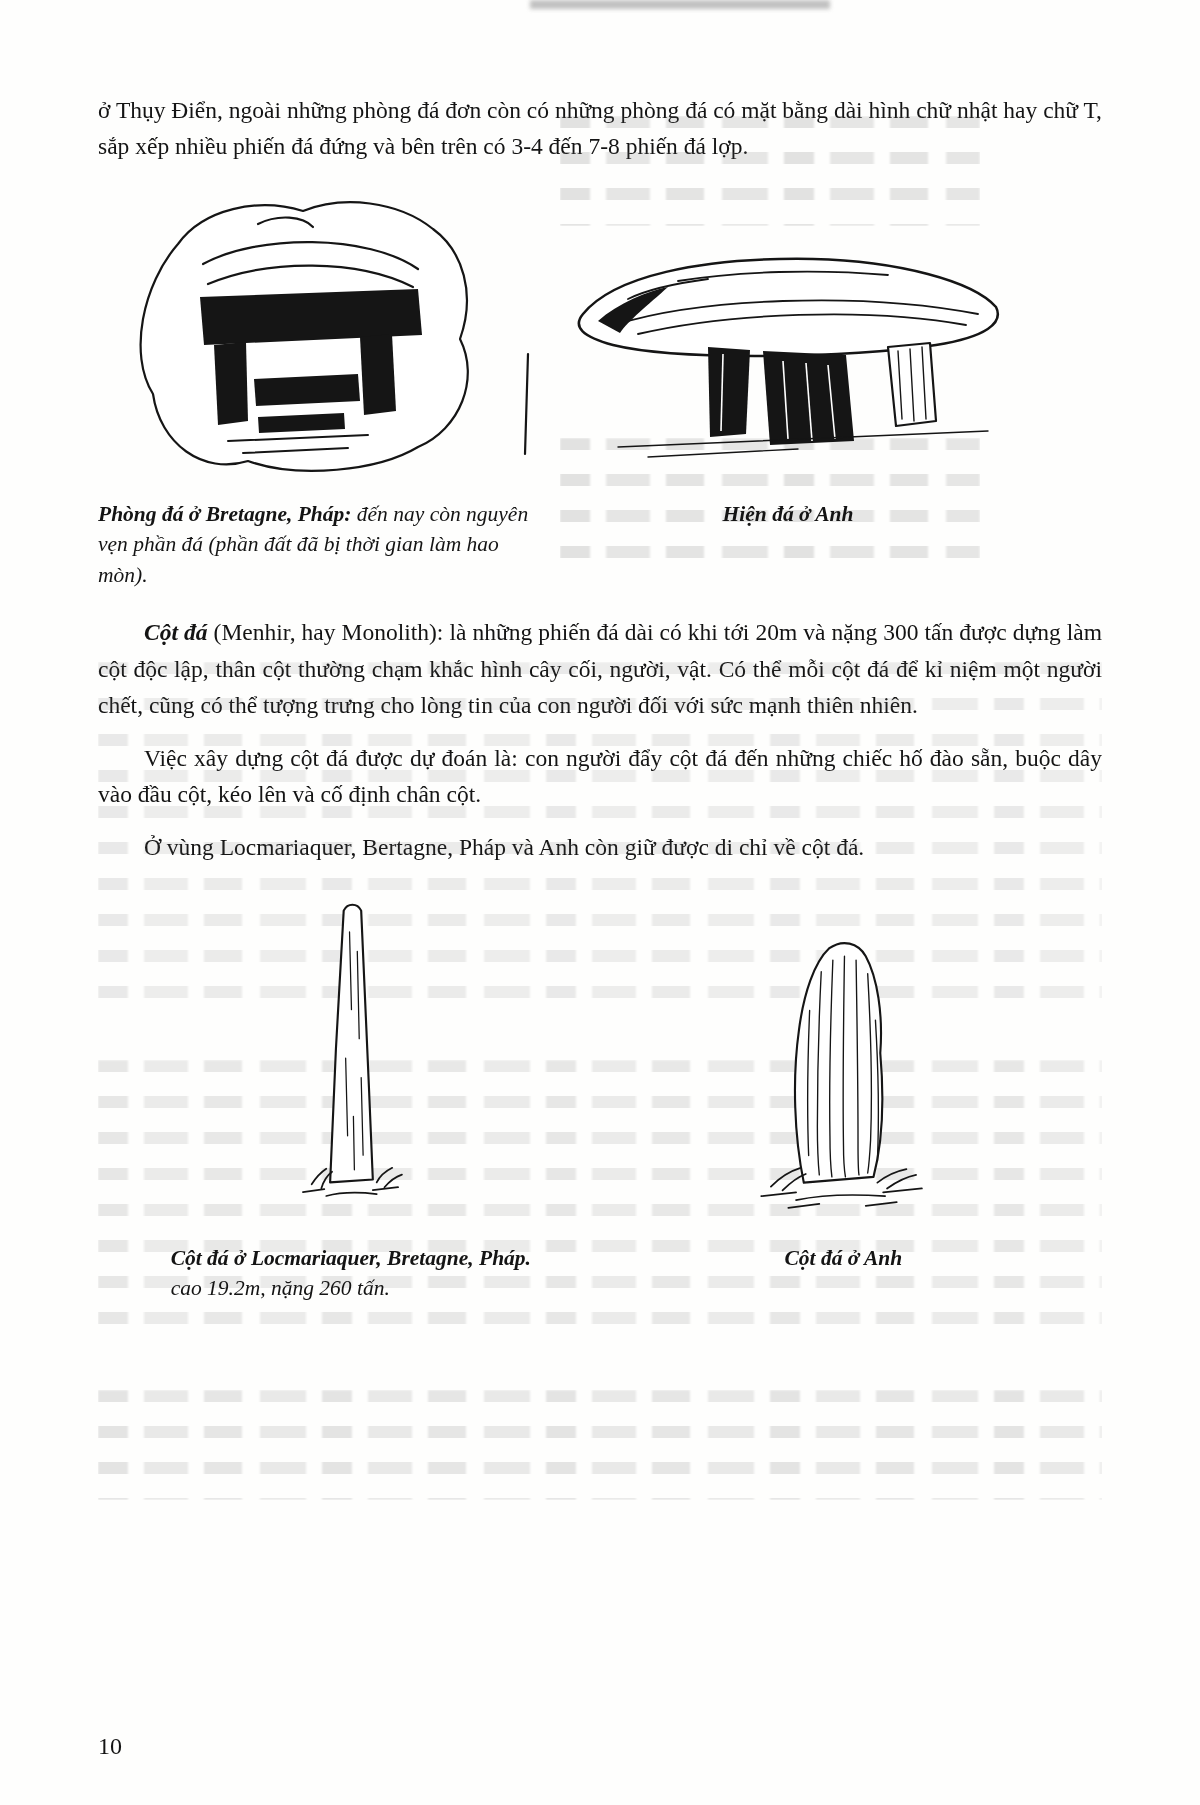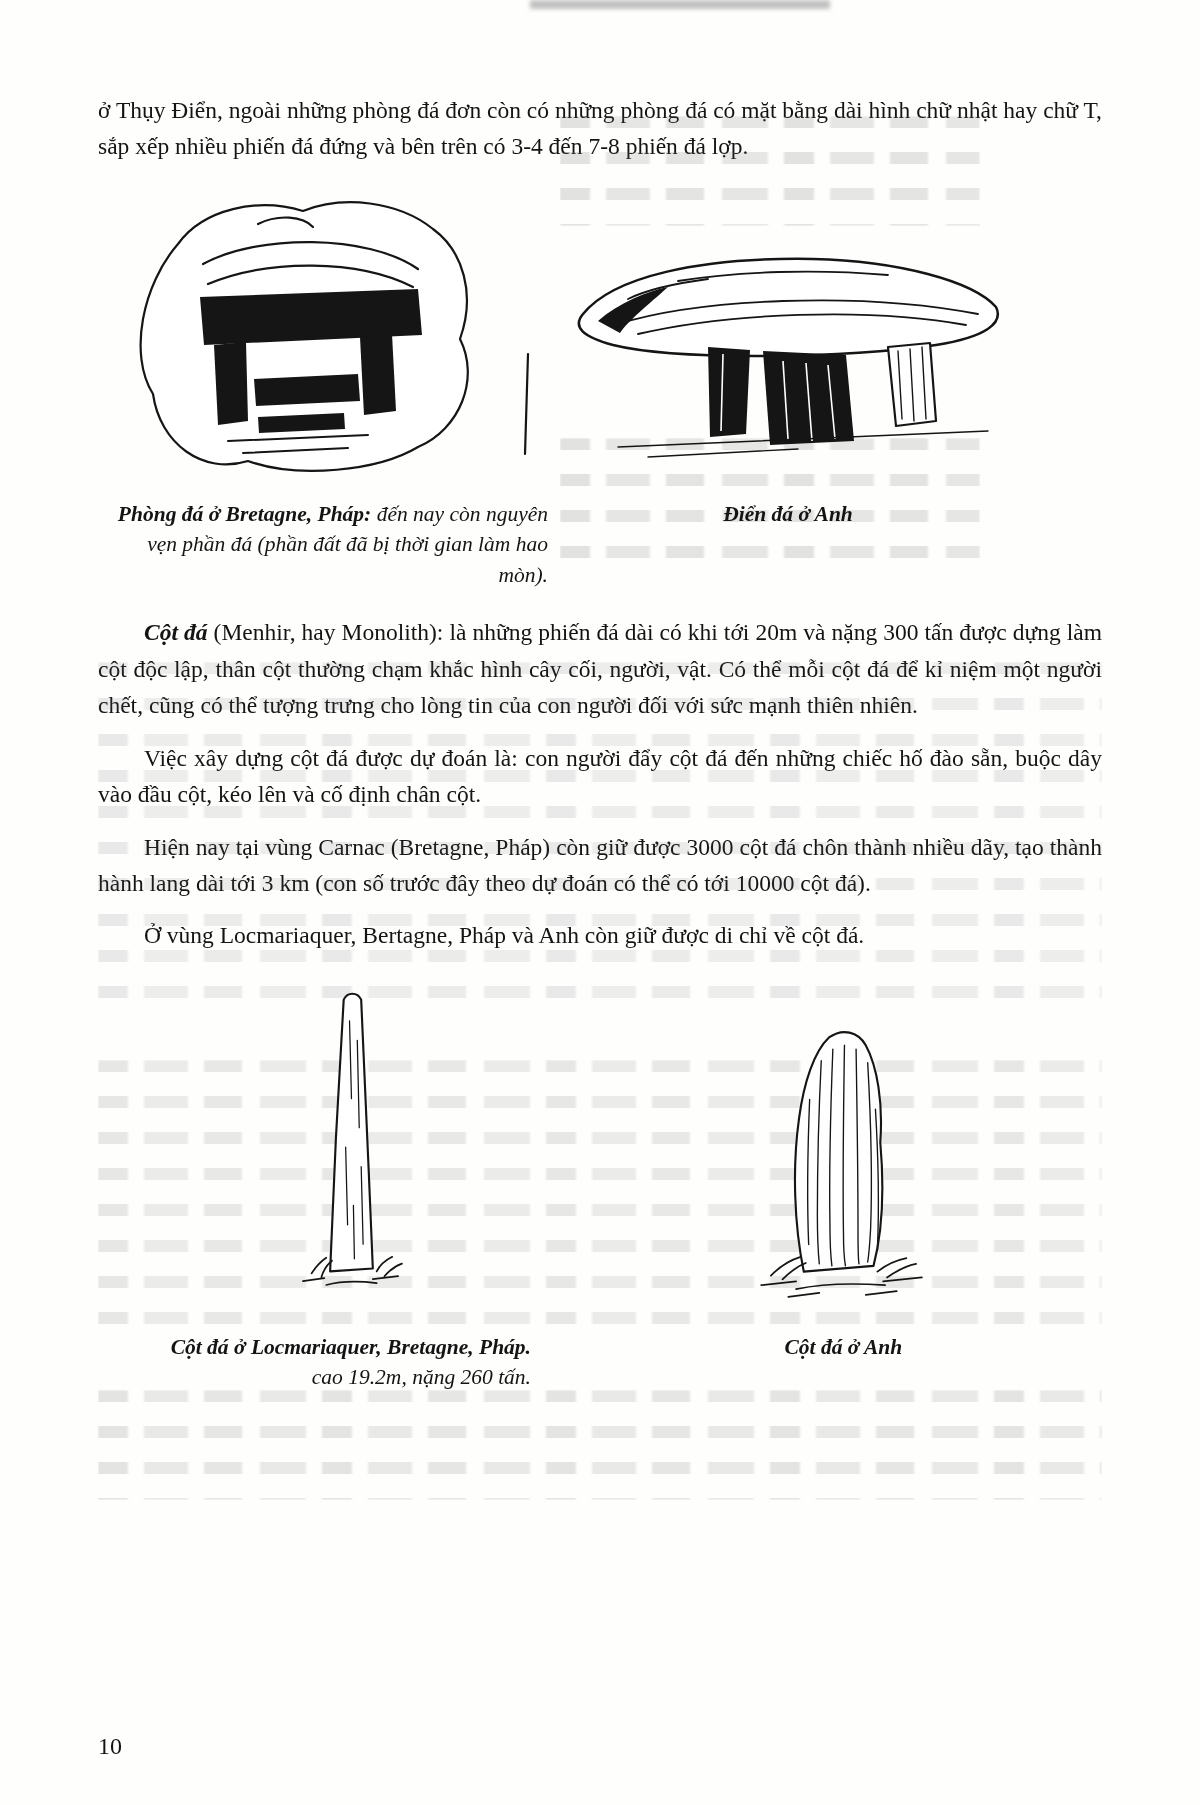--- a/index.html
+++ b/index.html
@@ -35,21 +35,21 @@
   .top .img-area { height:308px; }
 
   .bottom .figure.left { width:56%; }
   .bottom .figure.right { width:44%; }
   .bottom .img-area { height:342px; }
 
   figcaption {
     font-style:italic;
     font-size:21.5px;
     line-height:1.42;
-    text-align:right;
+    text-align:left;
     margin-top:10px;
   }
   figcaption .cap-bold { font-weight:700; }
   .cap-line { display:block; }
 
   .page-number {
     position:absolute;
     left:98px; top:1733px;
     font-size:24px;
     z-index:3;
@@ -160,31 +160,30 @@
           <g stroke="#151515" stroke-width="1.4" fill="none" stroke-linecap="round">
             <path d="M340,122 L344,190"></path>
             <path d="M352,120 L356,192"></path>
             <path d="M364,118 L368,190"></path>
             <path d="M60,218 L430,202"></path>
             <path d="M90,228 L240,220"></path>
           </g>
         </svg>
       </div>
       <figcaption>
-        <span class="cap-bold">Điển đá ở Anh</span>
+        <span class="cap-bold">Hiện đá ở Anh</span>
       </figcaption>
     </figure>
 
   </div>
 
   <p class="body-text indent"><span class="lead-bi">Cột đá</span><span> (Menhir, hay Monolith): là những phiến đá dài có khi tới 20m và nặng 300 tấn được dựng làm cột độc lập, thân cột thường chạm khắc hình cây cối, người, vật. Có thể mỗi cột đá để kỉ niệm một người chết, cũng có thể tượng trưng cho lòng tin của con người đối với sức mạnh thiên nhiên.</span></p>
 
   <p class="body-text indent">Việc xây dựng cột đá được dự đoán là: con người đẩy cột đá đến những chiếc hố đào sẵn, buộc dây vào đầu cột, kéo lên và cố định chân cột.</p>
 
-  <p class="body-text indent">Hiện nay tại vùng Carnac (Bretagne, Pháp) còn giữ được 3000 cột đá chôn thành nhiều dãy, tạo thành hành lang dài tới 3 km (con số trước đây theo dự đoán có thể có tới 10000 cột đá).</p>
 
   <p class="body-text indent">Ở vùng Locmariaquer, Bertagne, Pháp và Anh còn giữ được di chỉ về cột đá.</p>
 
   <div class="fig-row bottom">
 
     <figure class="figure left" style="margin:0;">
       <div class="img-area">
         <svg class="illustration" width="165" height="340" viewBox="0 0 170 350">
           <g stroke="#151515" fill="#ffffff" stroke-width="2.2" stroke-linejoin="round" stroke-linecap="round">
             <path d="M78,18 C82,10 92,10 96,18 L104,200 L108,295 L64,298 L70,160 Z"></path>

